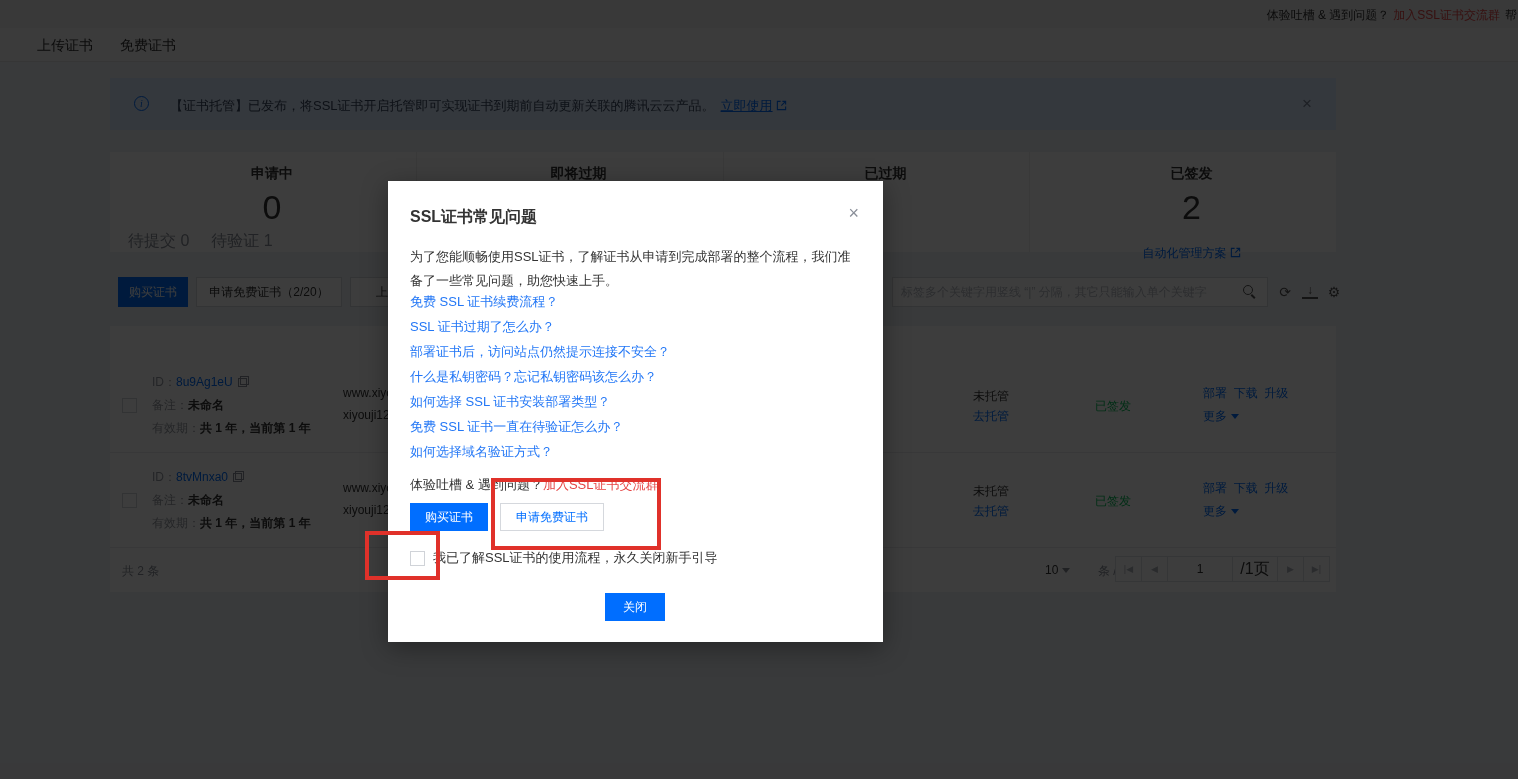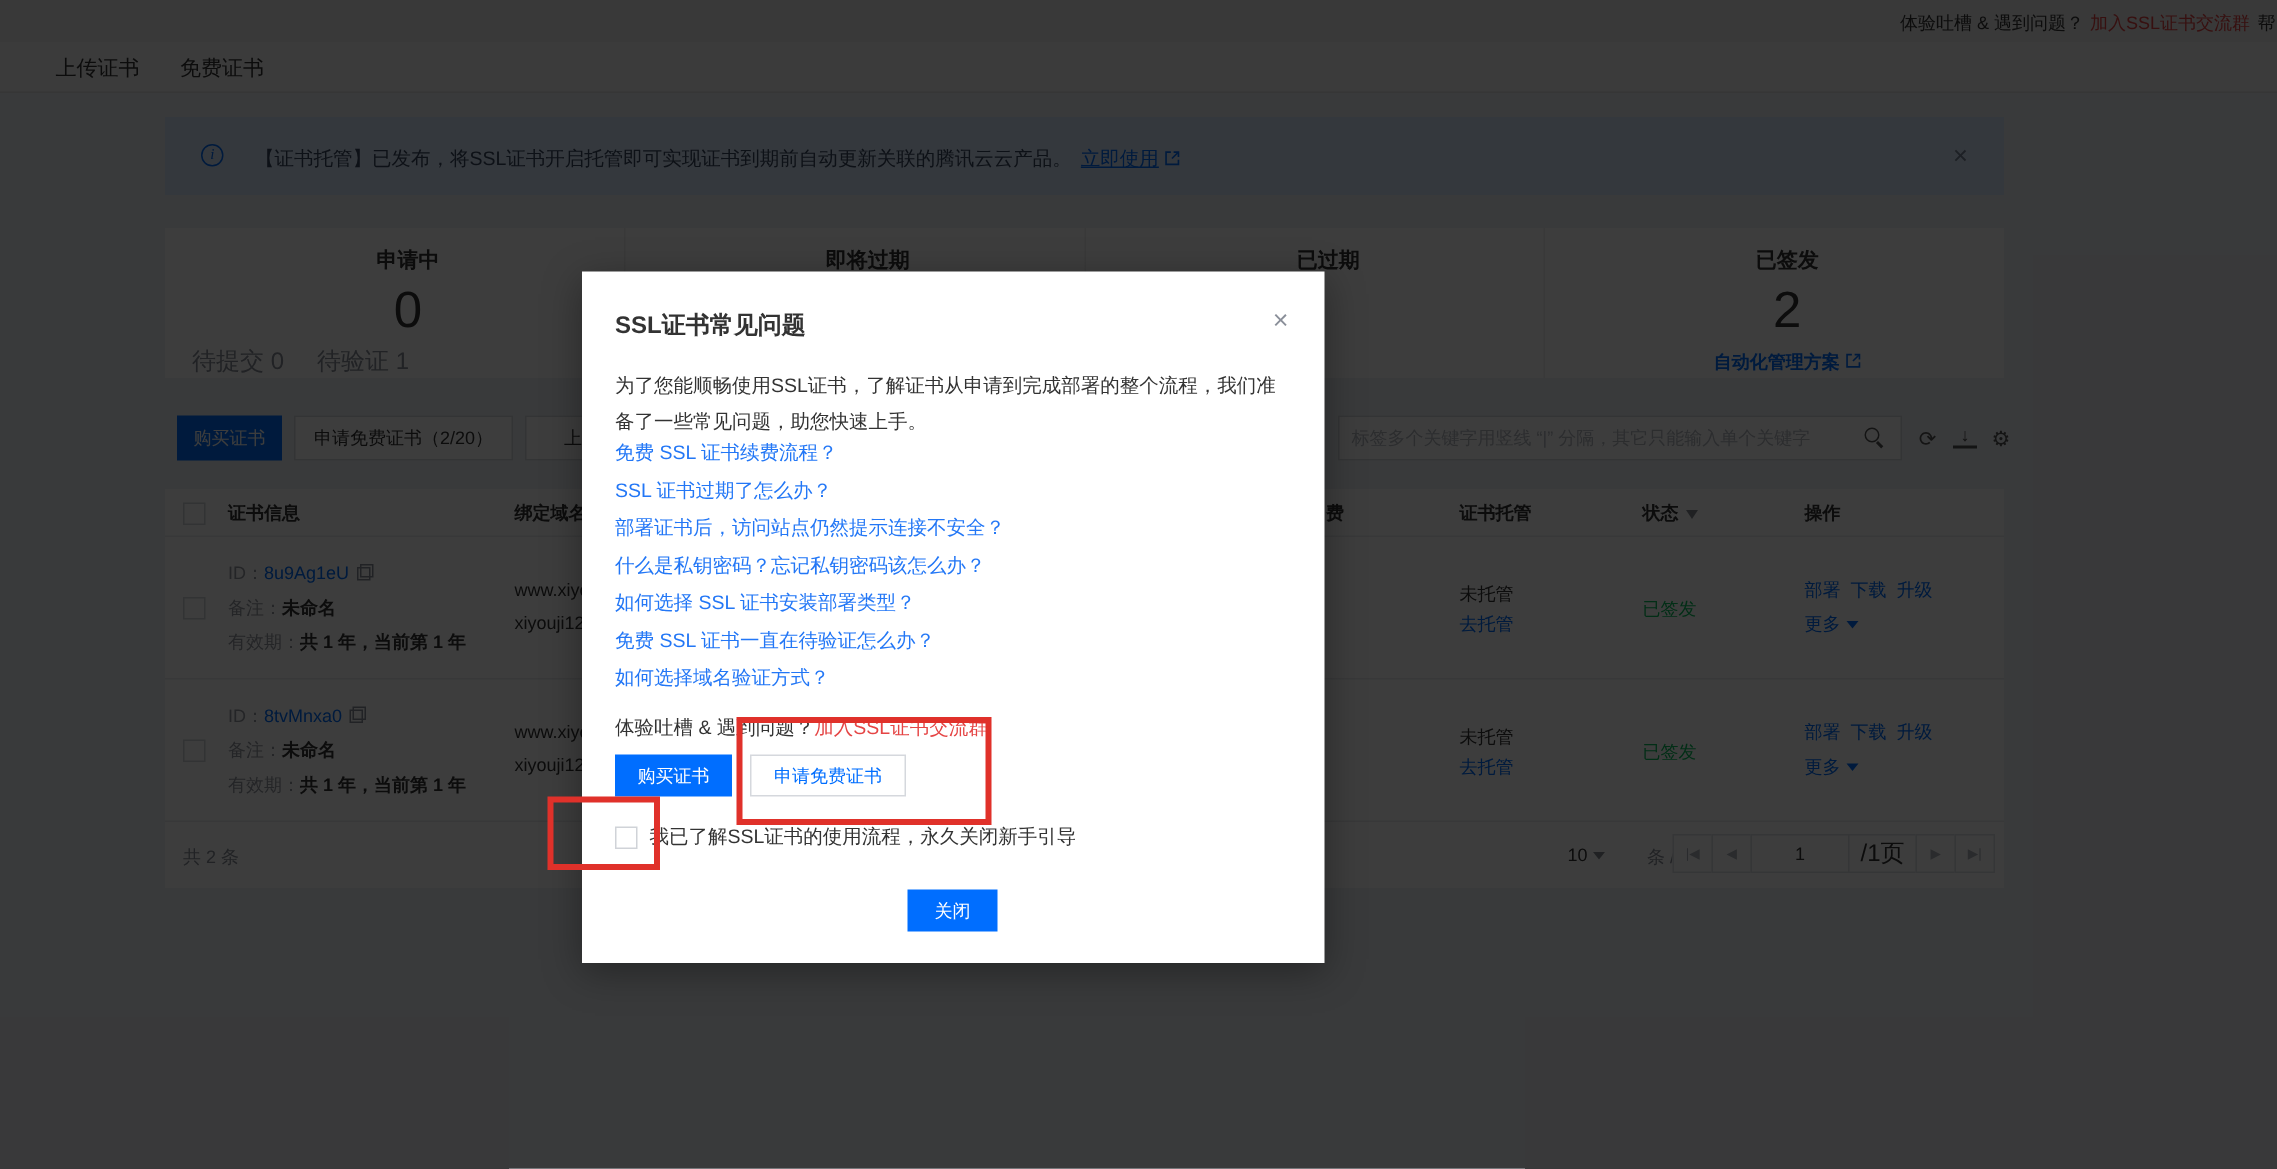--- a/index.html
+++ b/index.html
@@ -30,21 +30,21 @@
   .ext-ico { display:inline-block; vertical-align:-1px; margin-left:3px; }
   .banner-close { position:absolute; right:24px; top:16px; font-size:17px; color:#7a8599; cursor:pointer; }
 
   
   .stats { top:152px; height:100px; }
   .stat-col { position:absolute; top:0; width:306px; height:100px; padding:13px 0 0 18px;text-align:center; }
   .stat-col + .stat-col { border-left:1px solid #ececec; }
   .stat-title { font-size:14px; font-weight:bold; color:#333; }
   .stat-num { font-size:34px; color:#333; line-height:44px; margin-top:2px; }
   .stat-sub { margin-top:2px; font-size:16px; color:#8a8f99; display:flex; gap:22px; }
-  .stat-link { margin-top:4px; font-size:12px; color:#006eff; cursor:pointer;font-weight:bold; }
+  .stat-link { margin-top:16px; font-size:12px; color:#006eff; cursor:pointer; }
 
   
   .toolbar { top:277px; height:30px; background:transparent; }
   .btn { display:inline-flex; align-items:center; justify-content:center; height:30px; font-size:12px;
          cursor:pointer; border:1px solid transparent;text-align:center; }
   .btn-primary { background:#006eff; color:#fff; }
   .btn-plain { background:#fff; color:#333; border-color:#d5d8dd; }
   .search-box { position:absolute; left:782px; top:0; width:376px; height:30px; background:#fff;
                 border:1px solid #d5d8dd; display:flex; align-items:center; }
   .search-box input { flex:1; border:none; outline:none; font-size:12px; color:#333; padding:0 8px;
@@ -171,29 +171,20 @@
   <div class="search-box">
     <input type="text" placeholder="标签多个关键字用竖线 “|” 分隔，其它只能输入单个关键字" style="">
     <span class="icon-search"></span>
   </div>
   <span class="tool-ico" style="left:1167px">⟳</span>
   <span class="tool-ico icon-download" style="left:1192px">↓</span>
   <span class="tool-ico" style="left:1216px">⚙</span>
 </div>
 
 <div class="panel tablebox">
-  <div class="thead">
-    <span class="th" style="left:12px; top:9px"><span class="cb"></span></span>
-    <span class="th" style="left:42px">证书信息</span>
-    <span class="th" style="left:233px">绑定域名</span>
-    <span class="th" style="left:774px">费</span>
-    <span class="th" style="left:863px">证书托管</span>
-    <span class="th" style="left:985px"><span>状态</span><span class="filter-ico"></span></span>
-    <span class="th" style="left:1093px">操作</span>
-  </div>
 
   <div class="row" style="top:32px">
     <span class="cell-line" style="left:12px; top:40px"><span class="cb"></span></span>
     <span class="cell-line" style="left:42px; top:16px"><span class="cell-label">ID：</span><span class="blue">8u9Ag1eU</span><span class="copy-ico"></span></span>
     <span class="cell-line" style="left:42px; top:39px"><span class="cell-label">备注：</span><span class="bold">未命名</span></span>
     <span class="cell-line" style="left:42px; top:62px"><span class="cell-label">有效期：</span><span class="bold">共 1 年，当前第 1 年</span></span>
     <span class="cell-line" style="left:233px; top:28px">www.xiyo</span>
     <span class="cell-line" style="left:233px; top:50px">xiyouji12</span>
     <span class="cell-line" style="left:863px; top:30px">未托管</span>
     <span class="cell-line blue" style="left:863px; top:50px">去托管</span>

